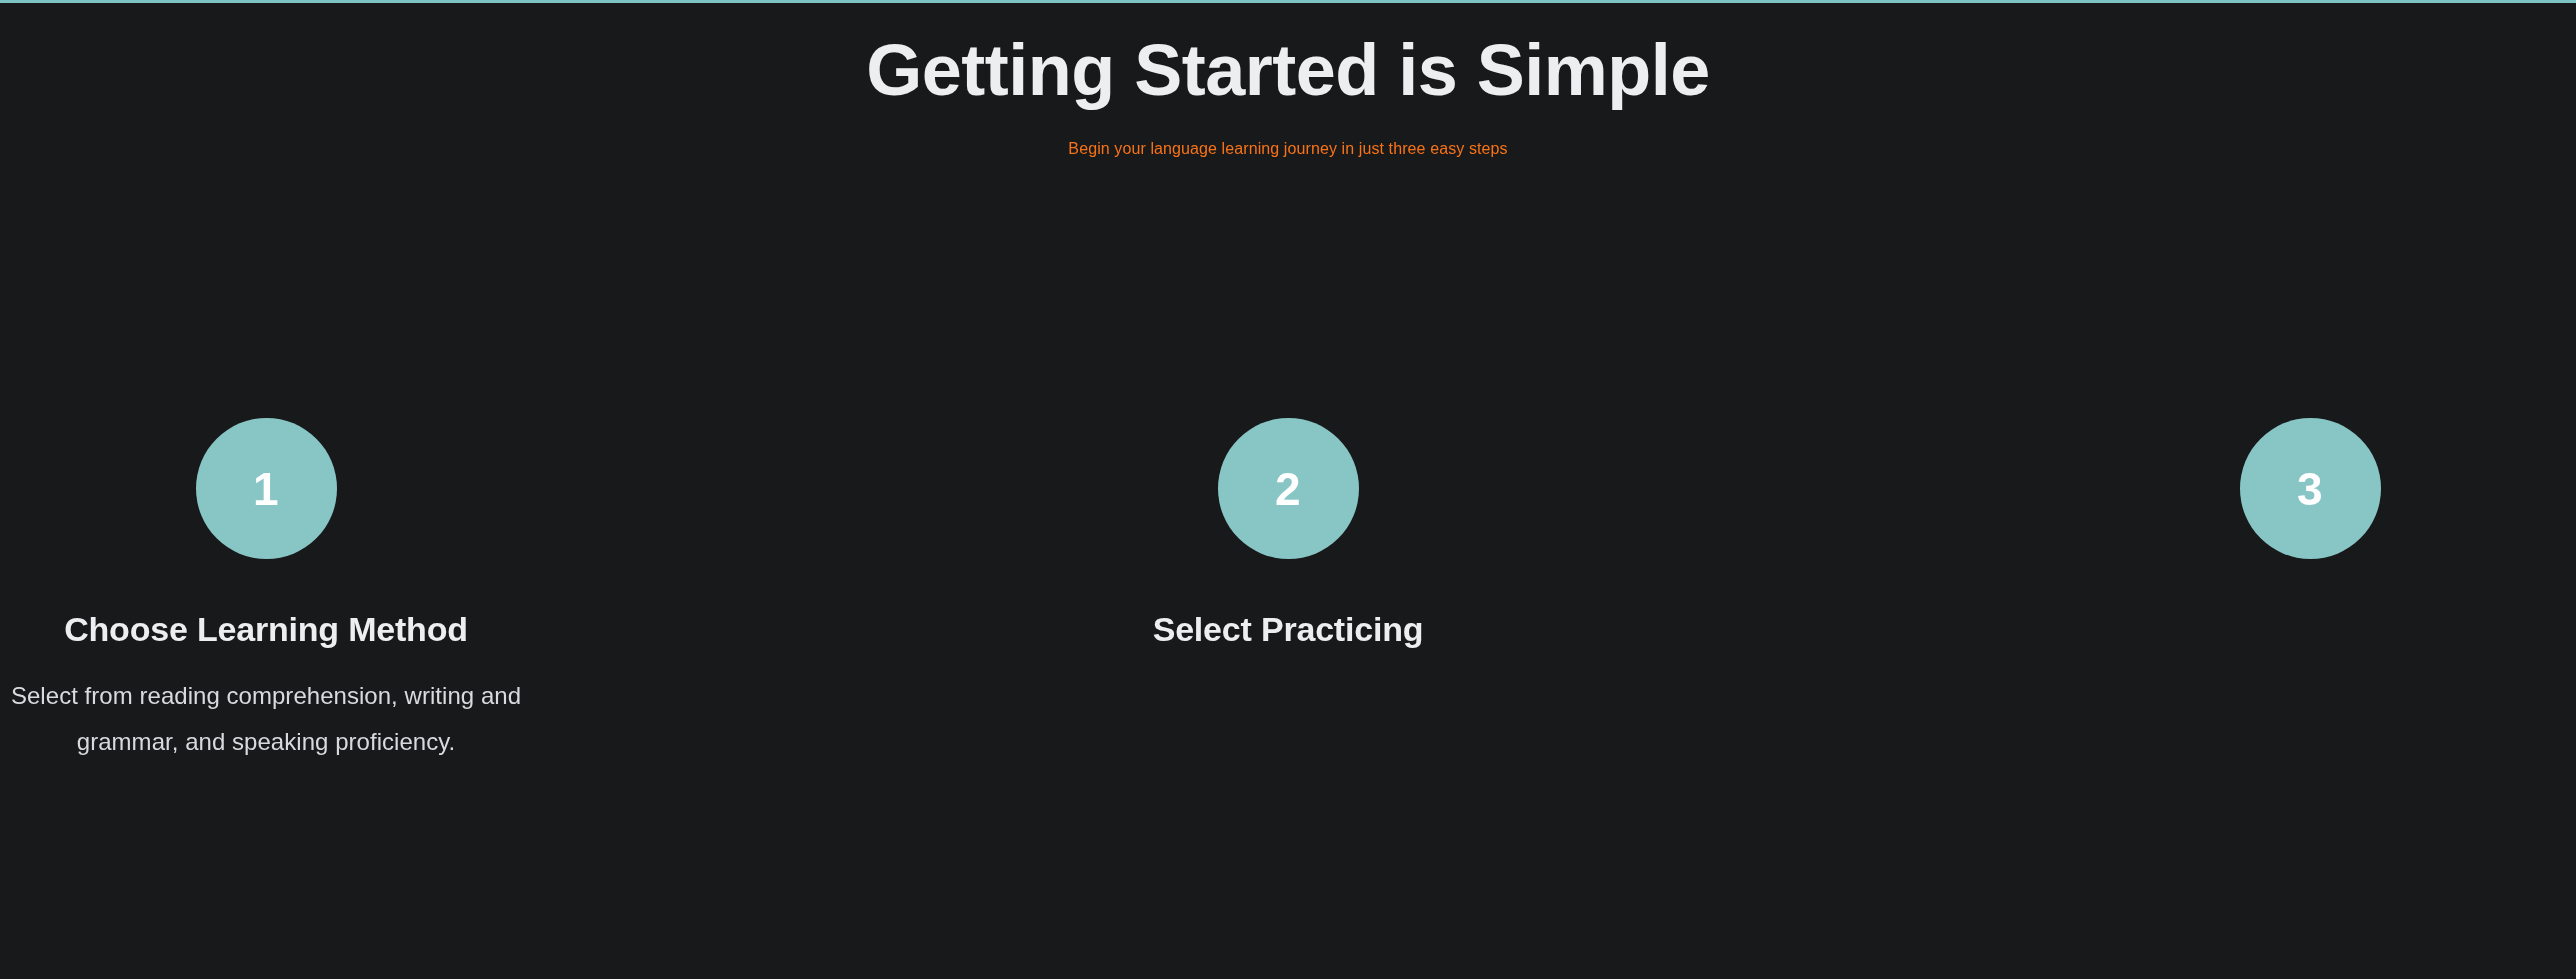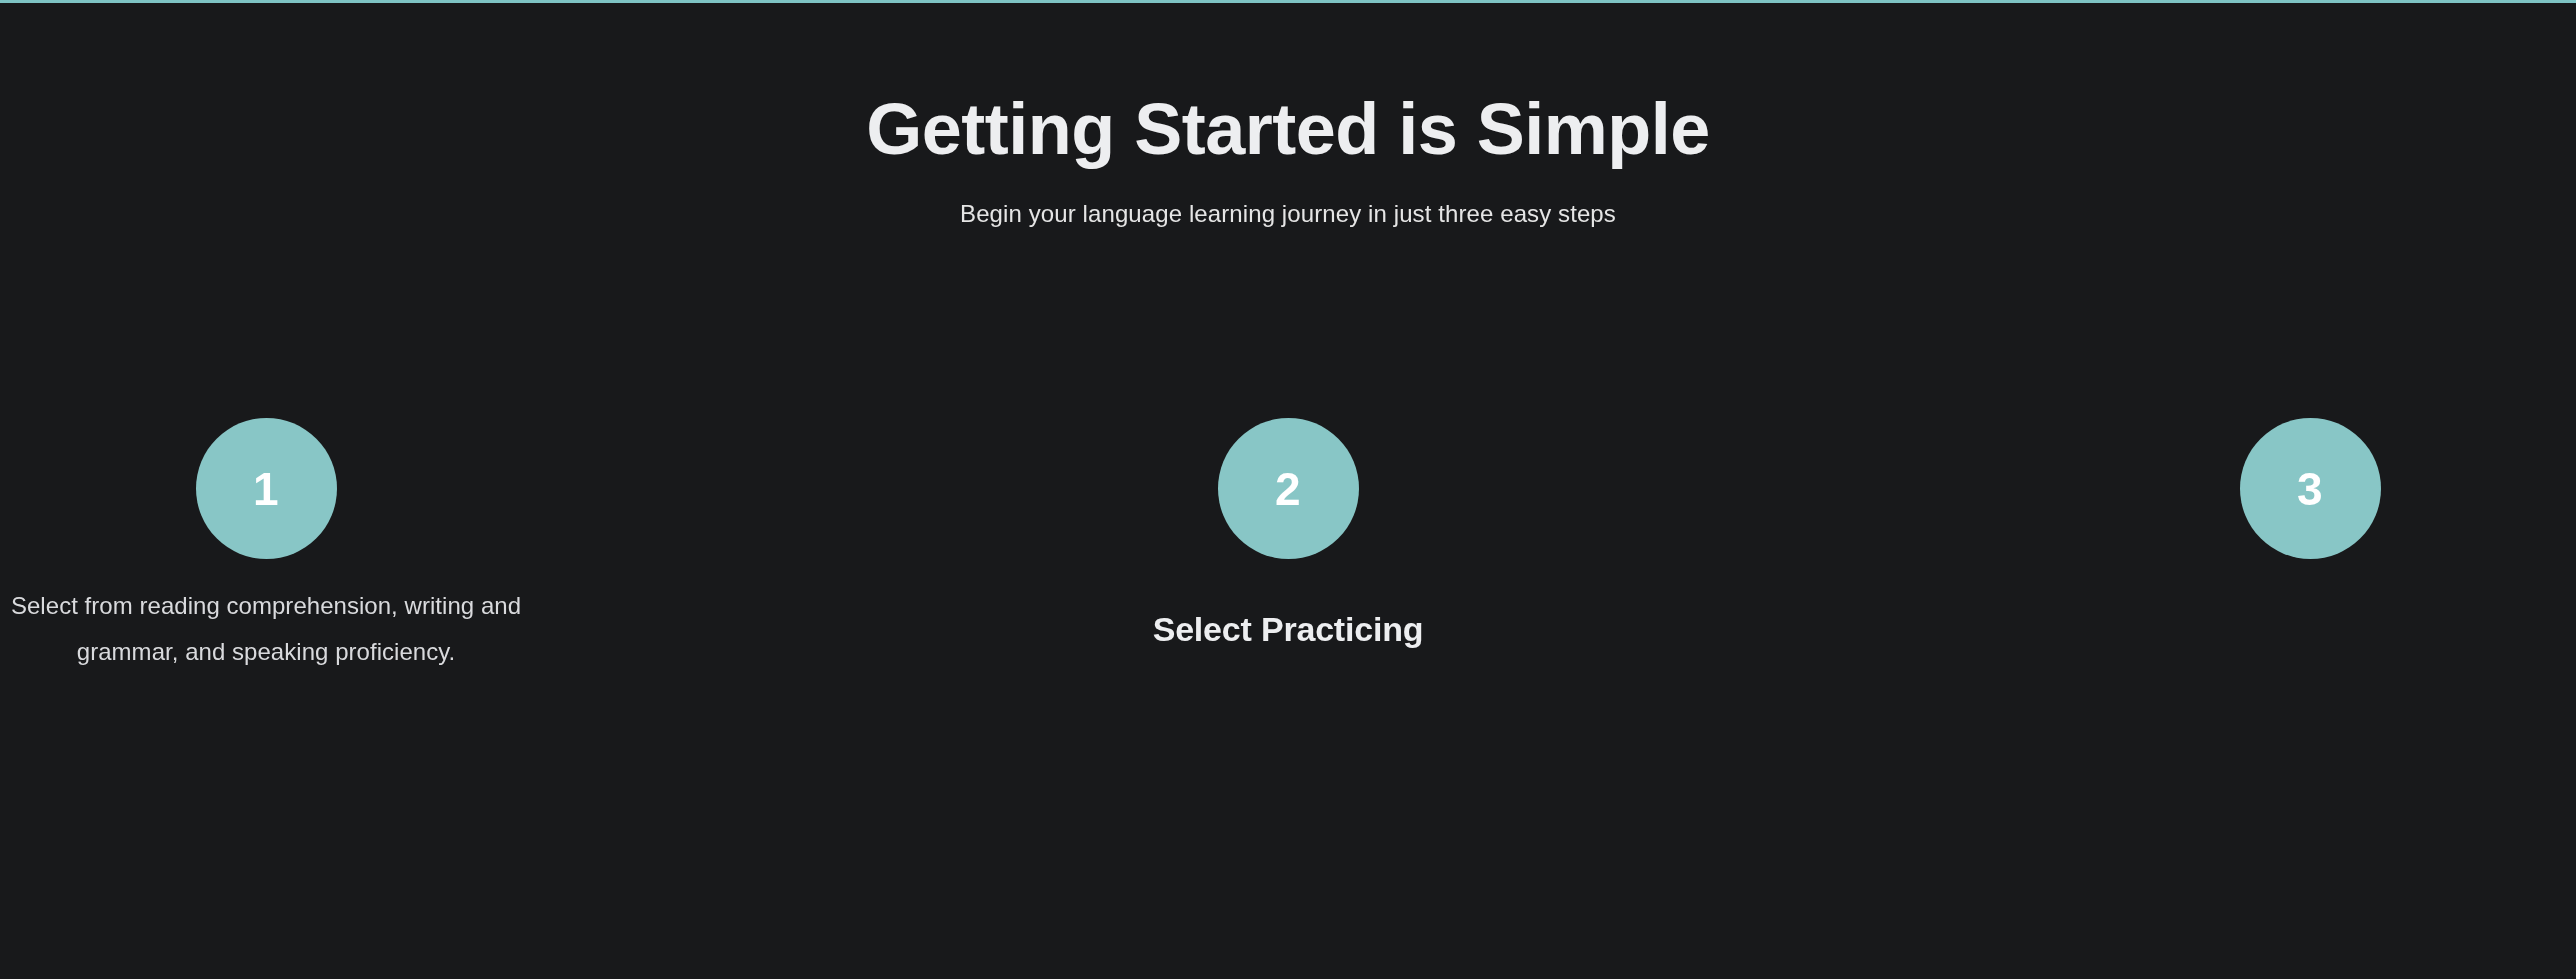--- a/index.html
+++ b/index.html
@@ -20,38 +20,38 @@
     position: relative;
     width: 2576px;
     height: 980px;
     background: #18191b;
     border-top: 3.5px solid #7ec3c4;
   }
 
   
   .section-header {
     text-align: center;
-    padding-top: 89px;
+    padding-top: 30px;
   }
 
   .section-title {
     font-size: 72px;
     line-height: 1.05;
     font-weight: 700;
     letter-spacing: -0.5px;
     color: #edeef0;
     font-stretch: condensed;
   }
 
   .section-subtitle {
     margin-top: 30px;
-    font-size: 24px;
+    font-size: 16px;
     line-height: 1.3;
     font-weight: 400;
-    color: #e5e5e5;
+    color: #f97316;
     letter-spacing: 0.1px;
   }
 
   
   .steps-row {
     position: absolute;
     top: 415px;
     left: 0;
     width: 2576px;
     display: flex;
@@ -116,20 +116,21 @@
     <h1 class="section-title">Getting Started is Simple</h1>
     <p class="section-subtitle">Begin your language learning journey in just three easy steps</p>
   </div>
 
   <div class="steps-row">
 
     <div class="step-card">
       <div class="step-badge">
         <span class="step-number">1</span>
       </div>
+      <h3 class="step-title">Choose Learning Method</h3>
       <p class="step-desc">Select from reading comprehension, writing and grammar, and speaking proficiency.</p>
     </div>
 
     <div class="step-card">
       <div class="step-badge">
         <span class="step-number">2</span>
       </div>
       <h3 class="step-title">Select Practicing</h3>
     </div>
 

